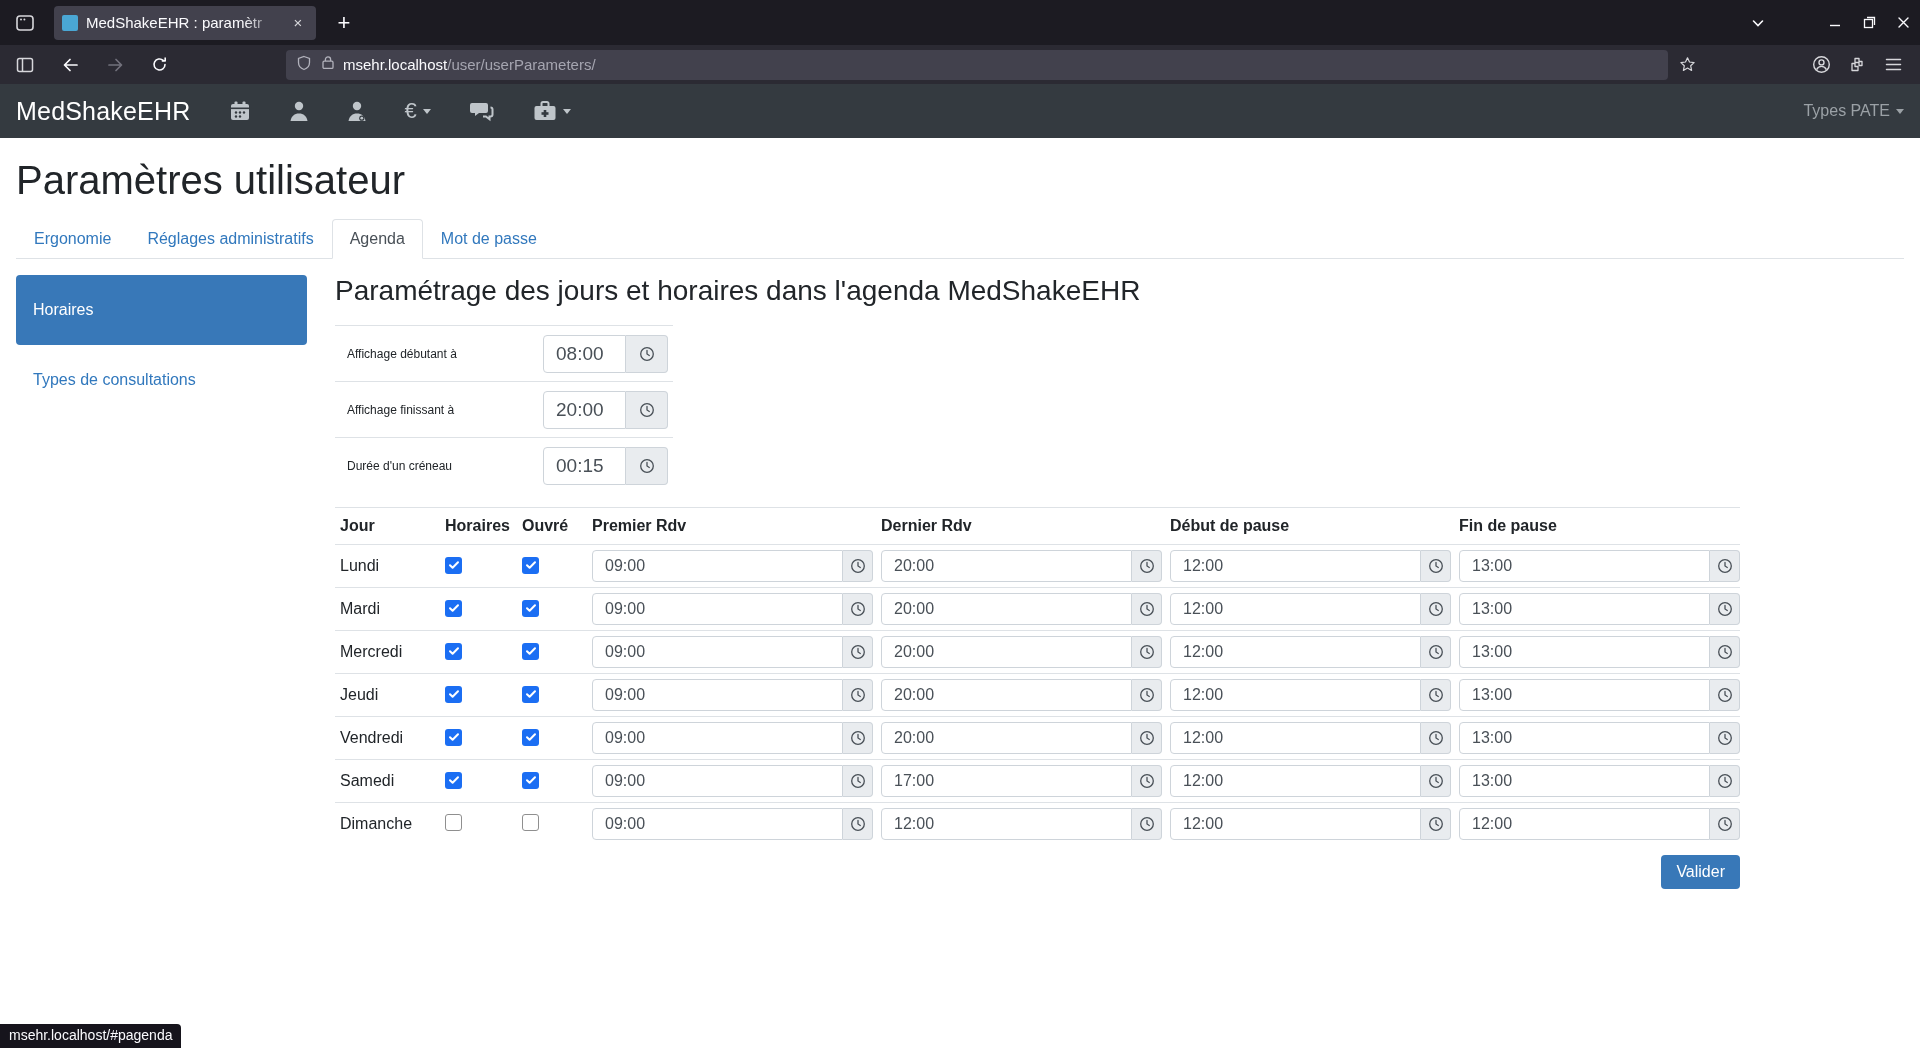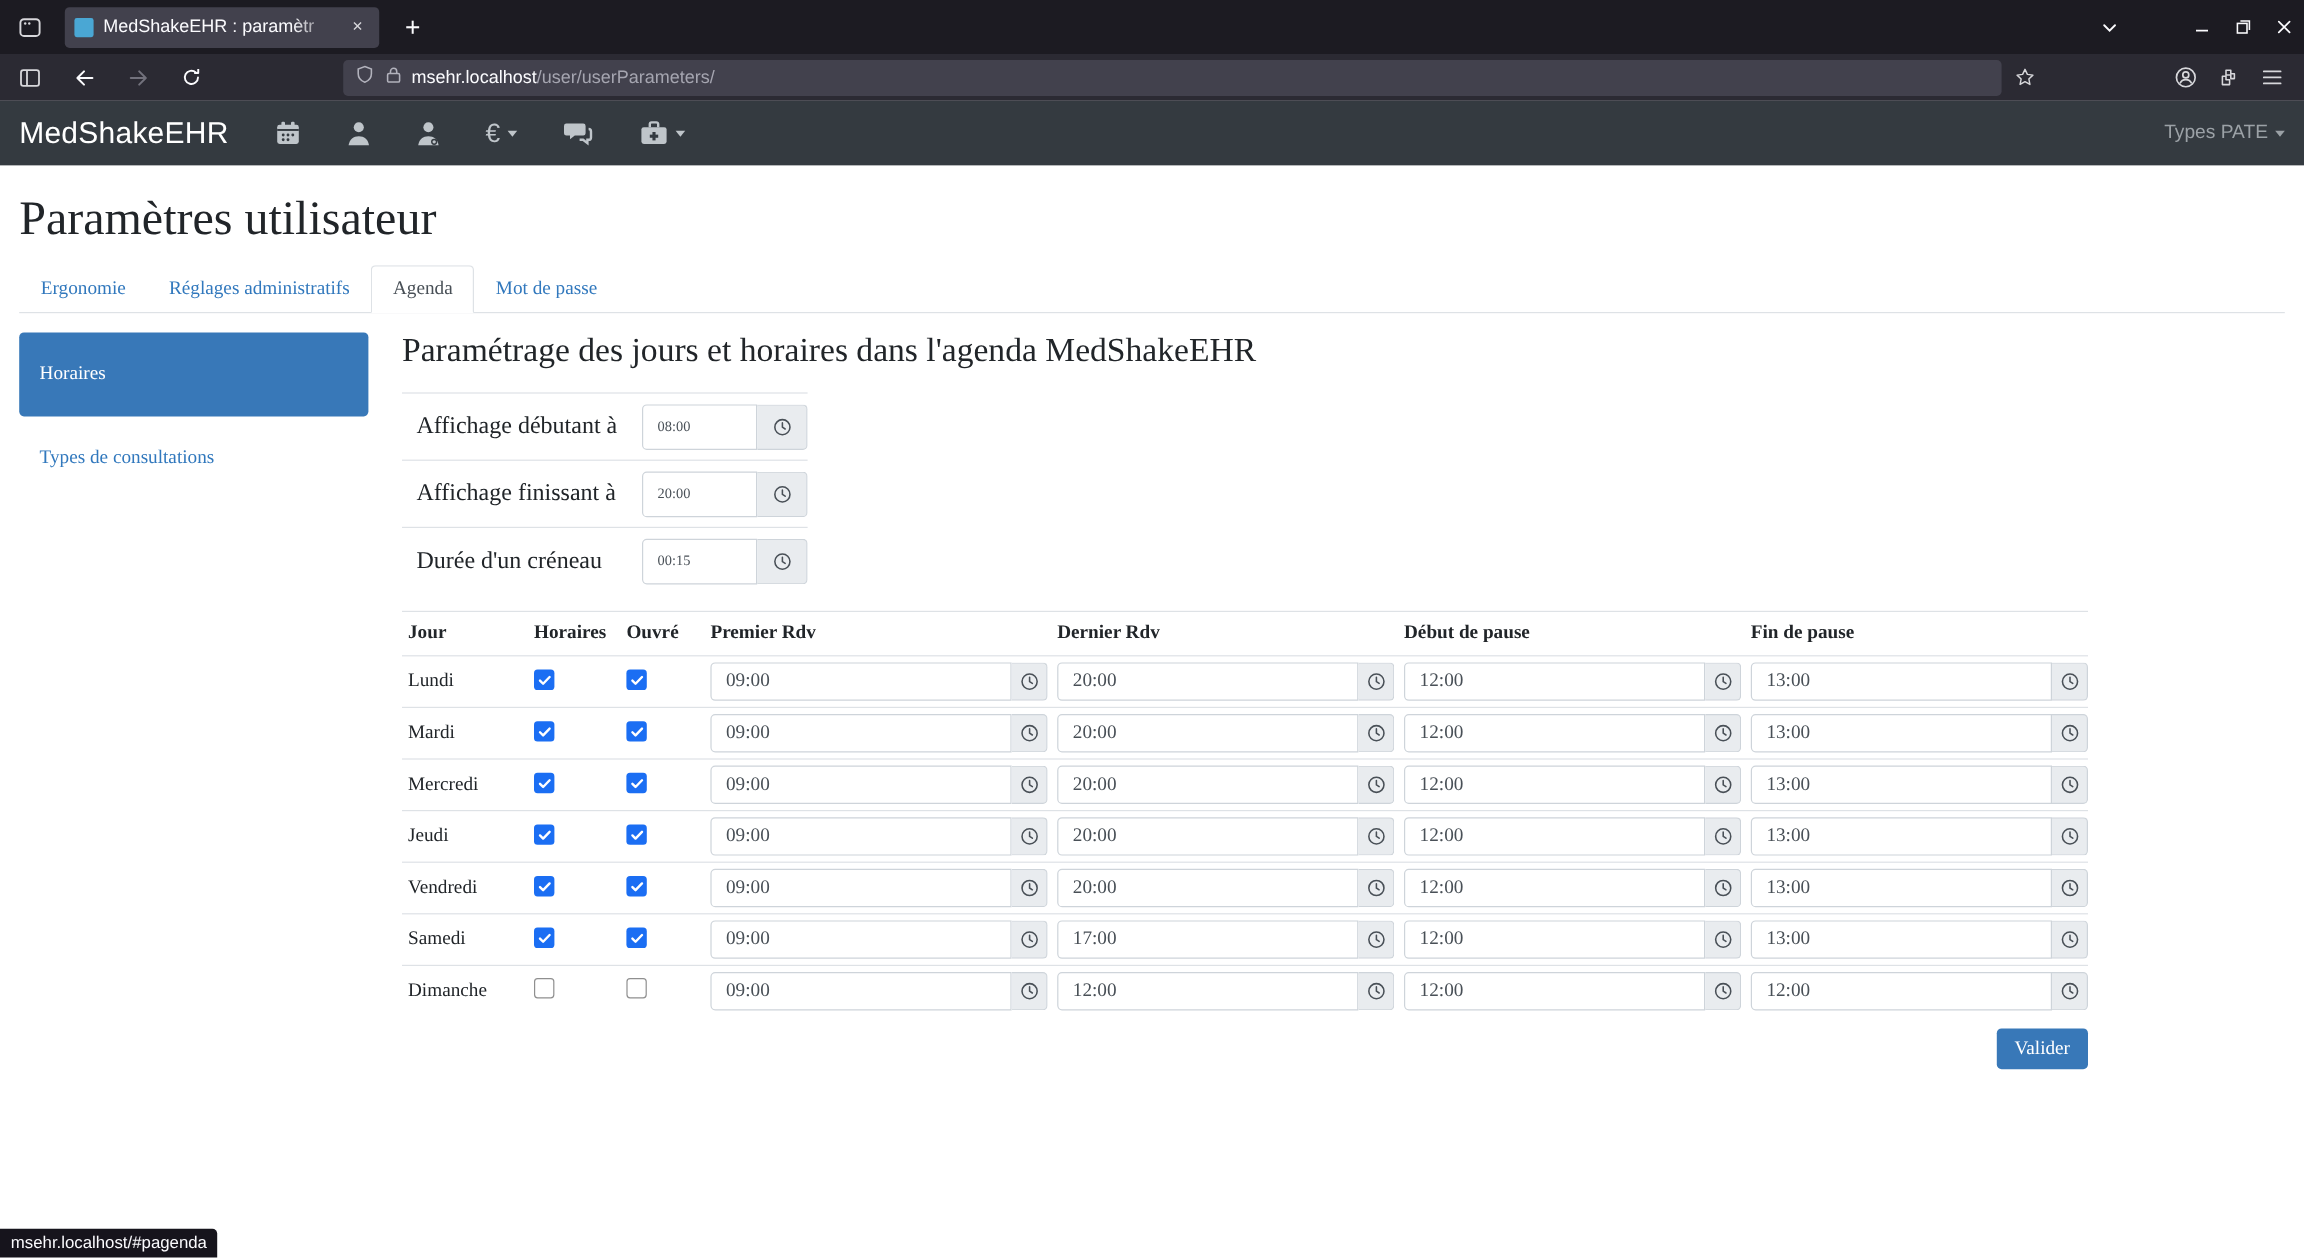--- a/index.html
+++ b/index.html
@@ -34,40 +34,40 @@
   .brand{color:#fff;font-size:25px;letter-spacing:.2px;}
   .nav-ic{display:flex;align-items:center;color:#bfc5ca;margin-left:38px;cursor:pointer;}
   .nav-ic svg{display:block;}
   .euro{font-size:22px;color:#bfc5ca;line-height:1;}
   .caret{width:0;height:0;border-left:4px solid transparent;border-right:4px solid transparent;
     border-top:5px solid #bfc5ca;margin-left:6px;display:inline-block;}
   .user-menu{margin-left:auto;color:#9ba1a6;font-size:16px;display:flex;align-items:center;cursor:pointer;}
   .user-menu .caret{border-top-color:#9ba1a6;}
   
   .page{position:absolute;top:138px;left:0;width:1920px;bottom:0;background:#fff;
-    padding:14px 16px 0;box-sizing:border-box;font-family:Liberation Serif, serif;}
+    padding:14px 16px 0;box-sizing:border-box;}
   .page-title{font-size:40px;font-weight:500;color:#212529;margin:6px 0 16px;}
   .nav-tabs{display:flex;border-bottom:1px solid #dee2e6;}
   .nav-tab{padding:10px 17px;font-size:16px;color:#3178bd;cursor:pointer;border:1px solid transparent;
     border-top-left-radius:4px;border-top-right-radius:4px;margin-bottom:-1px;}
   .nav-tab.active{color:#495057;background:#fff;border-color:#dee2e6 #dee2e6 #fff;}
   .content-row{display:flex;margin-top:16px;}
   .sidebar{width:291px;flex:none;}
   .sb-item{padding:26px 17px;font-size:16px;color:#3178bd;border-radius:4px;cursor:pointer;}
   .sb-item.active{background:#3878b8;color:#fff;}
   .main{margin-left:28px;flex:1;}
   .section-title{font-size:28px;font-weight:500;color:#212529;margin:0;}
   
   .settings-table{width:338px;margin-top:18px;}
   .settings-row{display:flex;align-items:center;height:56px;border-top:1px solid #dee2e6;
     padding-left:12px;box-sizing:border-box;}
-  .settings-label{width:196px;font-size:20px;color:#212529;}
+  .settings-label{width:196px;font-size:12px;color:#212529;}
   .input-group{display:flex;align-items:stretch;height:38px;}
-  .input-group input{width:96px;border:1px solid #ced4da;border-right:1px solid #ced4da;
-    border-radius:4px 0 0 4px;padding:0 12px;font-size:12px;color:#495057;box-sizing:border-box;
+  .input-group input{width:83px;border:1px solid #ced4da;border-right:1px solid #ced4da;
+    border-radius:4px 0 0 4px;padding:0 12px;font-size:19px;color:#495057;box-sizing:border-box;
     outline:none;font-family:inherit;background:#fff;}
   .igt{width:42px;background:#e9ecef;border:1px solid #ced4da;border-left:0;
     border-radius:0 4px 4px 0;display:flex;align-items:center;justify-content:center;box-sizing:border-box;cursor:pointer;}
   
   .sched{width:1405px;margin-top:14px;}
   .sched-header{display:flex;align-items:center;height:36px;border-top:1px solid #dee2e6;
     border-bottom:1px solid #dee2e6;font-weight:bold;font-size:16px;color:#212529;}
   .sched-row{display:flex;align-items:center;height:42px;font-size:16px;color:#212529;}
   .sched-row + .sched-row{border-top:1px solid #dee2e6;}
   .c-day{width:110px;padding-left:5px;box-sizing:border-box;flex:none;}

